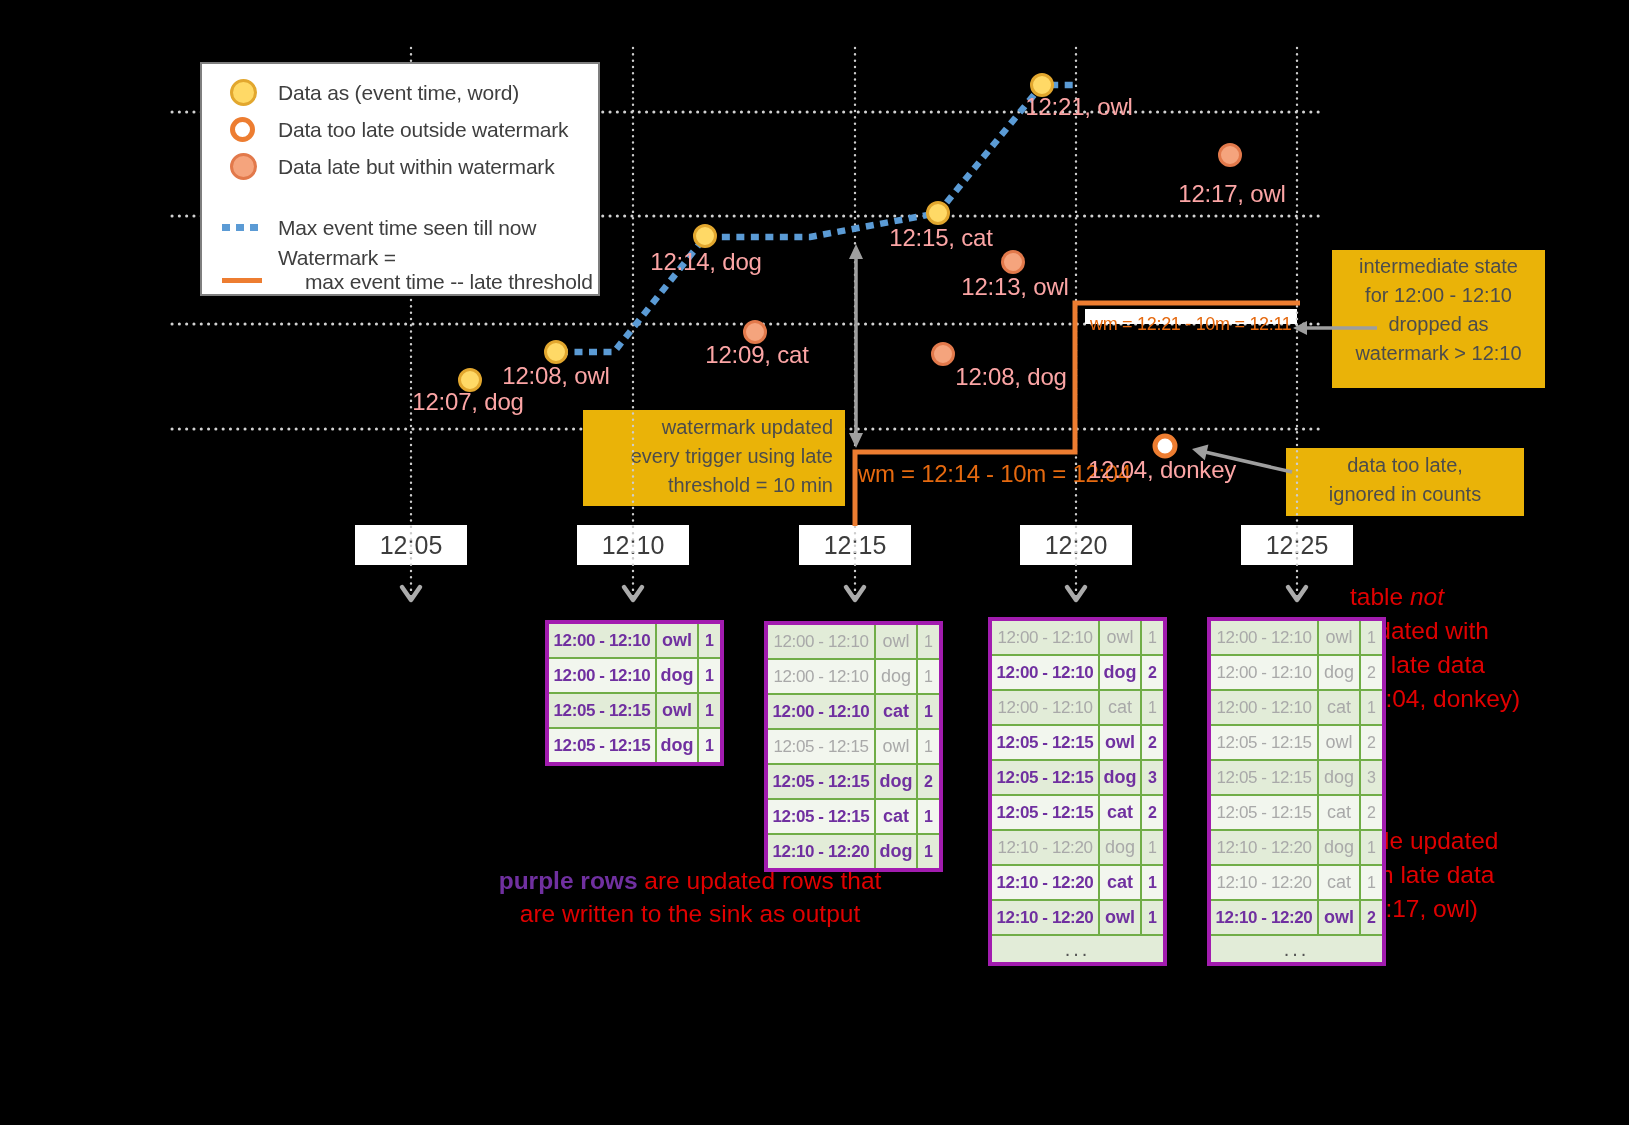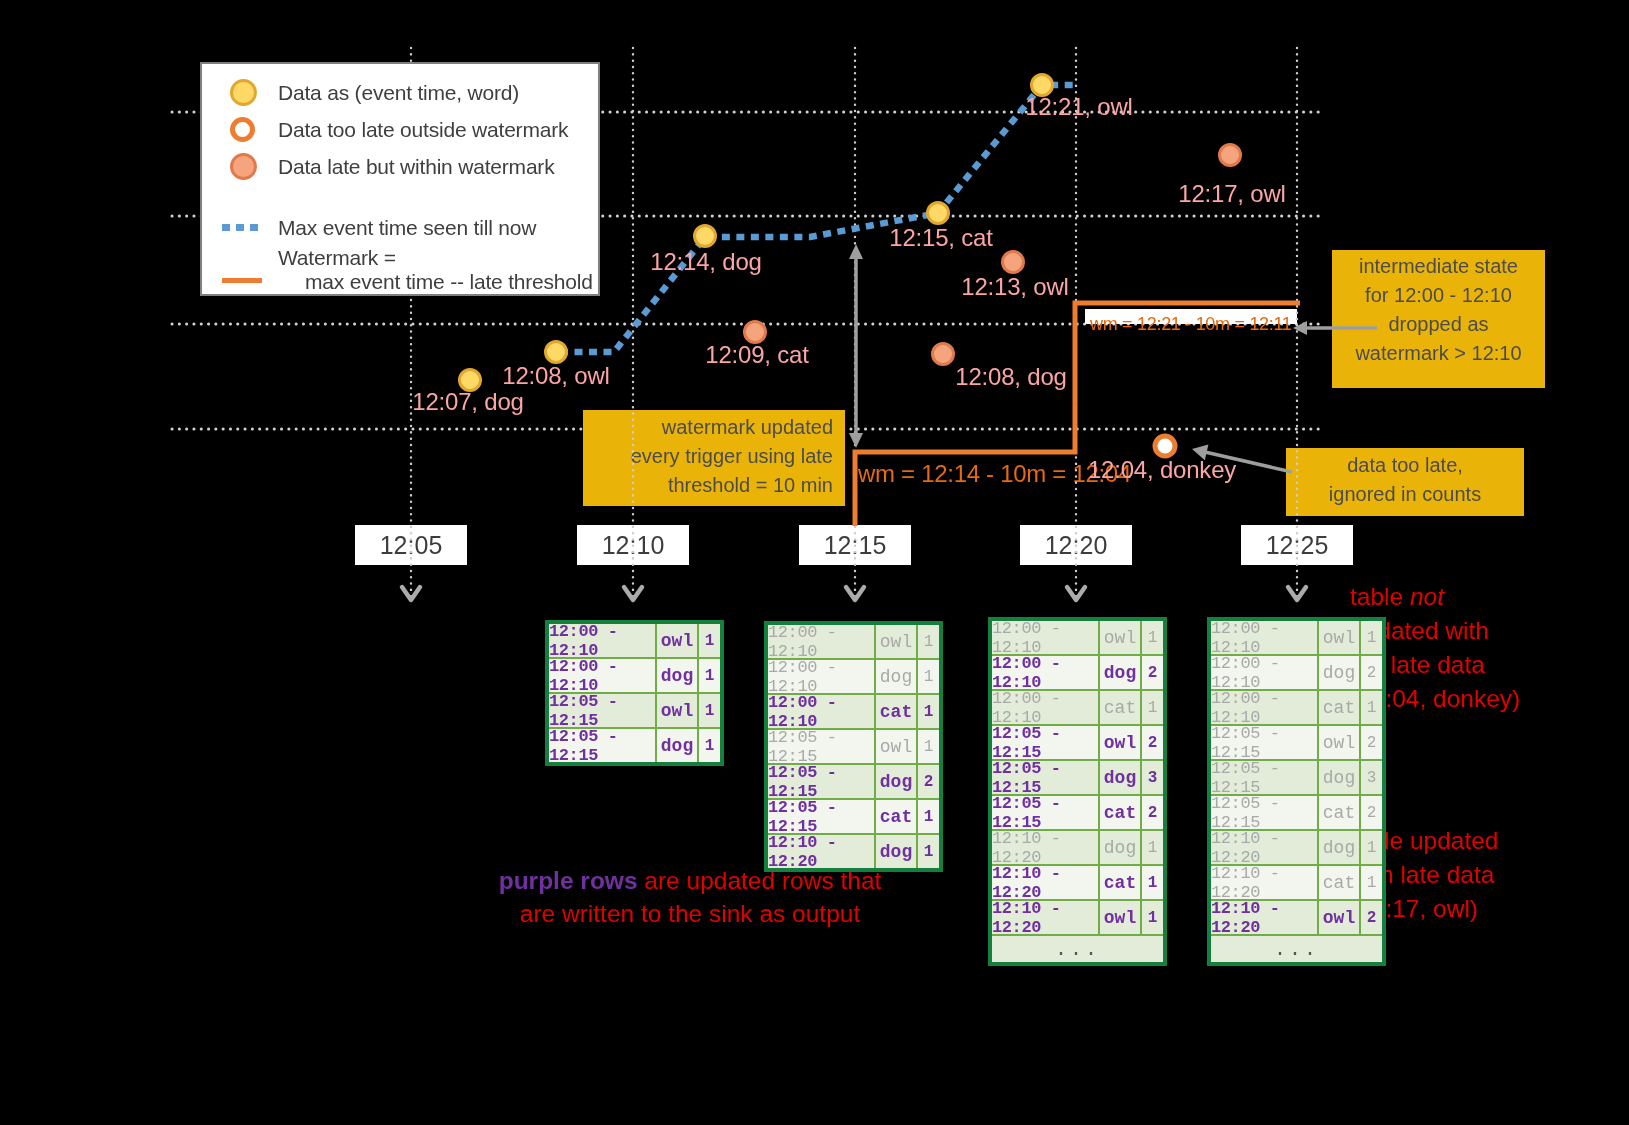--- a/index.html
+++ b/index.html
@@ -52,21 +52,21 @@
   .sw-salmon{background:#F5A47D;border:3px solid #E2794B;}
   .sw-hollow{width:15px;height:15px;background:#fff;border:5px solid #ED7D31;}
   .sw-blue{width:40px;height:7px;margin-left:2px;
            background:repeating-linear-gradient(90deg,#5B9BD5 0 8px,rgba(0,0,0,0) 8px 14px);}
   .sw-orange{width:40px;height:5px;margin-left:2px;background:#ED7D31;}
   .lg-wm{display:flex;align-items:flex-start;min-height:62px;}
   .lg-wm .lg-sw{margin-top:32px;}
   .lg-label2{padding-left:27px;}
 
   
-  .gtable{position:absolute;border:4px solid #15803d;background:#70AD47;font-family:Liberation Mono, monospace;}
+  .gtable{position:absolute;border:4px solid #a21caf;background:#70AD47;}
   .trow{display:flex;height:33px;border-top:2px solid #70AD47;}
   .trow:first-child{border-top:none;}
   .cell{display:flex;align-items:center;justify-content:center;box-sizing:border-box;}
   .cell.window{width:106px;font-size:17px;letter-spacing:-0.4px;}
   .cell.word{width:42px;border-left:2px solid #70AD47;font-size:18px;}
   .cell.count{width:23px;border-left:2px solid #70AD47;font-size:16px;}
   .trow.shade-a .cell{background:#e2ecd8;}
   .trow.shade-b .cell{background:#f2f6ee;}
   .trow.updated .cell{color:#7030A0;font-weight:bold;}
   .trow.old .cell{color:#a9a9a9;font-weight:normal;}

